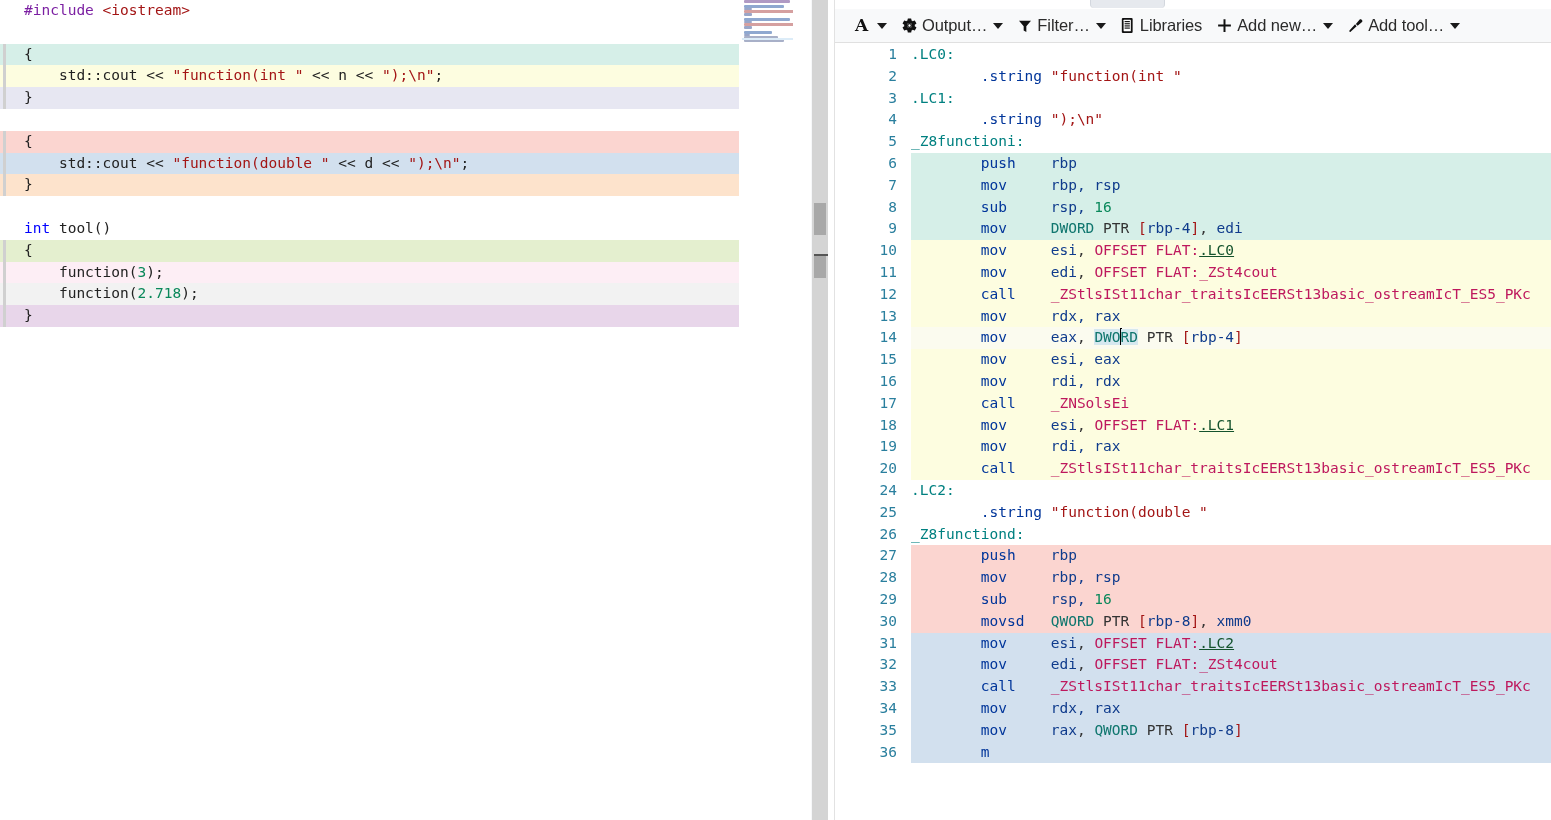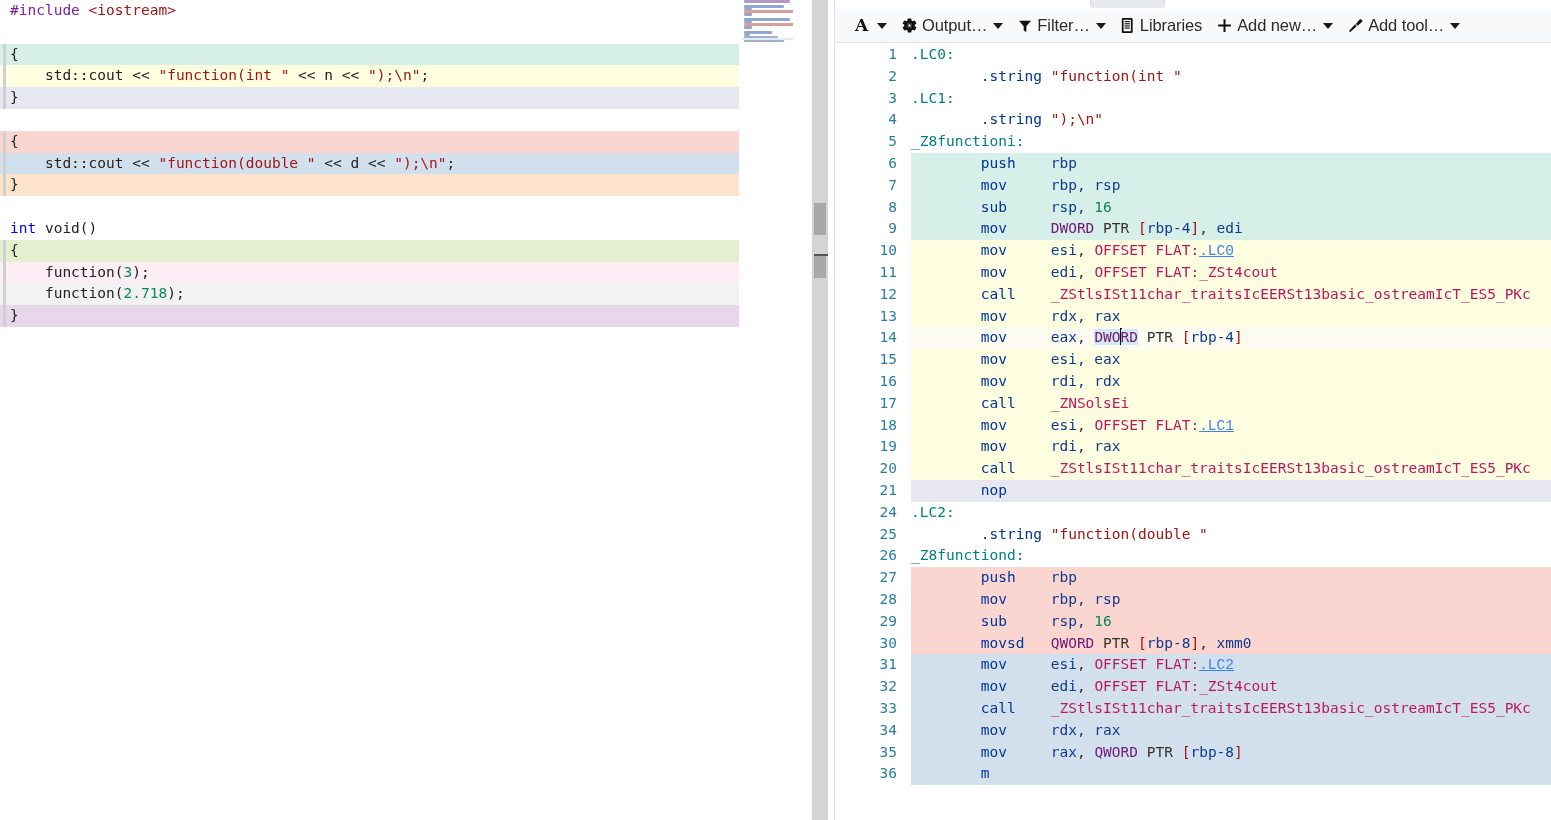--- a/index.html
+++ b/index.html
@@ -32,21 +32,21 @@
     padding: 0;
   }
   .src-line {
     position: relative;
     height: 21.8px;
     line-height: 21.8px;
     white-space: pre;
     font-family: "DejaVu Sans Mono", "Liberation Mono", monospace;
     font-size: 14.5px;
     color: #222222;
-    padding-left: 10px;
+    padding-left: 24px;
   }
   .src-line .hlbar {
     position: absolute;
     left: 0; top: 0; bottom: 0;
     width: 739px;
     z-index: 0;
   }
   .src-line .txt { position: relative; z-index: 1; }
   .src-line .vband {
     position: absolute;
@@ -210,23 +210,23 @@
     position: absolute;
     left: 76px; top: 0;
     z-index: 2;
     color: #222222;
   }
   .a-label { color: #008080; }
   .a-op    { color: #00359a; }
   .a-reg   { color: #0f3b8c; }
   .a-num   { color: #09885a; }
   .a-str   { color: #a31515; }
-  .a-kw    { color: #701a75; }
+  .a-kw    { color: #0f766e; }
   .a-dir   { color: #00359a; }
-  .a-link  { color: #3b82f6; text-decoration: underline; font-family: Liberation Mono, monospace; }
+  .a-link  { color: #14532d; text-decoration: underline; }
   .a-sym   { color: #be185d; }
   .a-plain { color: #333333; }
   .wordhl  { background: #d6e8ef; }
   .cursor {
     display: inline-block;
     width: 0;
     border-left: 2px solid #000000;
     height: 17px;
     vertical-align: -3px;
     margin: 0 -1px;
@@ -242,21 +242,21 @@
         <div class="src-line"><div class="hlbar" style="background: rgb(255, 255, 255);"></div><span class="txt"><span class="tk-pre">#include </span><span class="tk-str">&lt;iostream&gt;</span></span></div>
         <div class="src-line"><div class="hlbar" style="background: rgb(255, 255, 255);"></div><span class="txt"><span class="tk-id"></span></span></div>
         <div class="src-line"><div class="hlbar" style="background: rgb(214, 239, 232);"></div><div class="vband"></div><span class="txt"><span class="tk-id">{</span></span></div>
         <div class="src-line"><div class="hlbar" style="background: rgb(253, 253, 224);"></div><div class="vband"></div><span class="txt"><span class="tk-id">    std::cout </span><span class="tk-op">&lt;&lt;</span><span class="tk-id"> </span><span class="tk-str">"function(int "</span><span class="tk-id"> </span><span class="tk-op">&lt;&lt;</span><span class="tk-id"> n </span><span class="tk-op">&lt;&lt;</span><span class="tk-id"> </span><span class="tk-str">");\n"</span><span class="tk-id">;</span></span></div>
         <div class="src-line"><div class="hlbar" style="background: rgb(231, 231, 242);"></div><div class="vband"></div><span class="txt"><span class="tk-id">}</span></span></div>
         <div class="src-line"><div class="hlbar" style="background: rgb(255, 255, 255);"></div><span class="txt"><span class="tk-id"></span></span></div>
         <div class="src-line"><div class="hlbar" style="background: rgb(251, 213, 208);"></div><div class="vband"></div><span class="txt"><span class="tk-id">{</span></span></div>
         <div class="src-line"><div class="hlbar" style="background: rgb(210, 224, 238);"></div><div class="vband"></div><span class="txt"><span class="tk-id">    std::cout </span><span class="tk-op">&lt;&lt;</span><span class="tk-id"> </span><span class="tk-str">"function(double "</span><span class="tk-id"> </span><span class="tk-op">&lt;&lt;</span><span class="tk-id"> d </span><span class="tk-op">&lt;&lt;</span><span class="tk-id"> </span><span class="tk-str">");\n"</span><span class="tk-id">;</span></span></div>
         <div class="src-line"><div class="hlbar" style="background: rgb(253, 227, 204);"></div><div class="vband"></div><span class="txt"><span class="tk-id">}</span></span></div>
         <div class="src-line"><div class="hlbar" style="background: rgb(255, 255, 255);"></div><span class="txt"><span class="tk-id"></span></span></div>
-        <div class="src-line"><div class="hlbar" style="background: rgb(255, 255, 255);"></div><span class="txt"><span class="tk-kw">int</span><span class="tk-id"> void()</span></span></div>
+        <div class="src-line"><div class="hlbar" style="background: rgb(255, 255, 255);"></div><span class="txt"><span class="tk-kw">int</span><span class="tk-id"> tool()</span></span></div>
         <div class="src-line"><div class="hlbar" style="background: rgb(228, 239, 207);"></div><div class="vband"></div><span class="txt"><span class="tk-id">{</span></span></div>
         <div class="src-line"><div class="hlbar" style="background: rgb(253, 238, 245);"></div><div class="vband"></div><span class="txt"><span class="tk-id">    function(</span><span class="tk-num">3</span><span class="tk-id">);</span></span></div>
         <div class="src-line"><div class="hlbar" style="background: rgb(242, 242, 242);"></div><div class="vband"></div><span class="txt"><span class="tk-id">    function(</span><span class="tk-num">2.718</span><span class="tk-id">);</span></span></div>
         <div class="src-line"><div class="hlbar" style="background: rgb(232, 214, 234);"></div><div class="vband"></div><span class="txt"><span class="tk-id">}</span></span></div>
       </div>
 
     <div id="minimap">
       <div class="mm-slider"></div>
     <div class="mm-line" style="width: 46px; background: rgb(176, 154, 196);"></div>
         <div class="mm-line" style="width: 0px; background: transparent;"></div>
@@ -374,21 +374,20 @@
         <div class="asm-row"><div class="hl" style="background: rgb(253, 253, 224);"></div><span class="ln">11</span><span class="code"><span class="a-plain">        </span><span class="a-op">mov</span><span class="a-plain">     </span><span class="a-reg">edi</span><span class="a-plain">, </span><span class="a-sym">OFFSET FLAT:_ZSt4cout</span></span></div>
         <div class="asm-row"><div class="hl" style="background: rgb(253, 253, 224);"></div><span class="ln">12</span><span class="code"><span class="a-plain">        </span><span class="a-op">call</span><span class="a-plain">    </span><span class="a-sym">_ZStlsISt11char_traitsIcEERSt13basic_ostreamIcT_ES5_PKc</span></span></div>
         <div class="asm-row"><div class="hl" style="background: rgb(253, 253, 224);"></div><span class="ln">13</span><span class="code"><span class="a-plain">        </span><span class="a-op">mov</span><span class="a-plain">     </span><span class="a-reg">rdx, rax</span></span></div>
         <div class="asm-row"><div class="hl" style="background: rgb(251, 251, 239);"></div><span class="ln">14</span><span class="code"><span class="a-plain">        </span><span class="a-op">mov</span><span class="a-plain">     </span><span class="a-reg">eax</span><span class="a-plain">, </span><span class="a-kw wordhl">DWO</span><span class="cursor"></span><span class="a-kw wordhl">RD</span><span class="a-plain"> PTR </span><span class="a-str">[</span><span class="a-reg">rbp-4</span><span class="a-str">]</span></span></div>
         <div class="asm-row"><div class="hl" style="background: rgb(253, 253, 224);"></div><span class="ln">15</span><span class="code"><span class="a-plain">        </span><span class="a-op">mov</span><span class="a-plain">     </span><span class="a-reg">esi, eax</span></span></div>
         <div class="asm-row"><div class="hl" style="background: rgb(253, 253, 224);"></div><span class="ln">16</span><span class="code"><span class="a-plain">        </span><span class="a-op">mov</span><span class="a-plain">     </span><span class="a-reg">rdi, rdx</span></span></div>
         <div class="asm-row"><div class="hl" style="background: rgb(253, 253, 224);"></div><span class="ln">17</span><span class="code"><span class="a-plain">        </span><span class="a-op">call</span><span class="a-plain">    </span><span class="a-sym">_ZNSolsEi</span></span></div>
         <div class="asm-row"><div class="hl" style="background: rgb(253, 253, 224);"></div><span class="ln">18</span><span class="code"><span class="a-plain">        </span><span class="a-op">mov</span><span class="a-plain">     </span><span class="a-reg">esi</span><span class="a-plain">, </span><span class="a-sym">OFFSET FLAT:</span><span class="a-link">.LC1</span></span></div>
         <div class="asm-row"><div class="hl" style="background: rgb(253, 253, 224);"></div><span class="ln">19</span><span class="code"><span class="a-plain">        </span><span class="a-op">mov</span><span class="a-plain">     </span><span class="a-reg">rdi, rax</span></span></div>
         <div class="asm-row"><div class="hl" style="background: rgb(253, 253, 224);"></div><span class="ln">20</span><span class="code"><span class="a-plain">        </span><span class="a-op">call</span><span class="a-plain">    </span><span class="a-sym">_ZStlsISt11char_traitsIcEERSt13basic_ostreamIcT_ES5_PKc</span></span></div>
-        <div class="asm-row"><div class="hl" style="background: rgb(231, 231, 242);"></div><span class="ln">21</span><span class="code"><span class="a-plain">        </span><span class="a-op">nop</span></span></div>
         <div class="asm-row"><div class="hl" style="background: rgb(255, 255, 255);"></div><span class="ln">24</span><span class="code"><span class="a-label">.LC2:</span></span></div>
         <div class="asm-row"><div class="hl" style="background: rgb(255, 255, 255);"></div><span class="ln">25</span><span class="code"><span class="a-plain">        </span><span class="a-dir">.string</span><span class="a-plain"> </span><span class="a-str">"function(double "</span></span></div>
         <div class="asm-row"><div class="hl" style="background: rgb(255, 255, 255);"></div><span class="ln">26</span><span class="code"><span class="a-label">_Z8functiond:</span></span></div>
         <div class="asm-row"><div class="hl" style="background: rgb(251, 213, 208);"></div><span class="ln">27</span><span class="code"><span class="a-plain">        </span><span class="a-op">push</span><span class="a-plain">    </span><span class="a-reg">rbp</span></span></div>
         <div class="asm-row"><div class="hl" style="background: rgb(251, 213, 208);"></div><span class="ln">28</span><span class="code"><span class="a-plain">        </span><span class="a-op">mov</span><span class="a-plain">     </span><span class="a-reg">rbp, rsp</span></span></div>
         <div class="asm-row"><div class="hl" style="background: rgb(251, 213, 208);"></div><span class="ln">29</span><span class="code"><span class="a-plain">        </span><span class="a-op">sub</span><span class="a-plain">     </span><span class="a-reg">rsp, </span><span class="a-num">16</span></span></div>
         <div class="asm-row"><div class="hl" style="background: rgb(251, 213, 208);"></div><span class="ln">30</span><span class="code"><span class="a-plain">        </span><span class="a-op">movsd</span><span class="a-plain">   </span><span class="a-kw">QWORD</span><span class="a-plain"> PTR </span><span class="a-str">[</span><span class="a-reg">rbp-8</span><span class="a-str">]</span><span class="a-plain">, </span><span class="a-reg">xmm0</span></span></div>
         <div class="asm-row"><div class="hl" style="background: rgb(210, 224, 238);"></div><span class="ln">31</span><span class="code"><span class="a-plain">        </span><span class="a-op">mov</span><span class="a-plain">     </span><span class="a-reg">esi</span><span class="a-plain">, </span><span class="a-sym">OFFSET FLAT:</span><span class="a-link">.LC2</span></span></div>
         <div class="asm-row"><div class="hl" style="background: rgb(210, 224, 238);"></div><span class="ln">32</span><span class="code"><span class="a-plain">        </span><span class="a-op">mov</span><span class="a-plain">     </span><span class="a-reg">edi</span><span class="a-plain">, </span><span class="a-sym">OFFSET FLAT:_ZSt4cout</span></span></div>
         <div class="asm-row"><div class="hl" style="background: rgb(210, 224, 238);"></div><span class="ln">33</span><span class="code"><span class="a-plain">        </span><span class="a-op">call</span><span class="a-plain">    </span><span class="a-sym">_ZStlsISt11char_traitsIcEERSt13basic_ostreamIcT_ES5_PKc</span></span></div>

